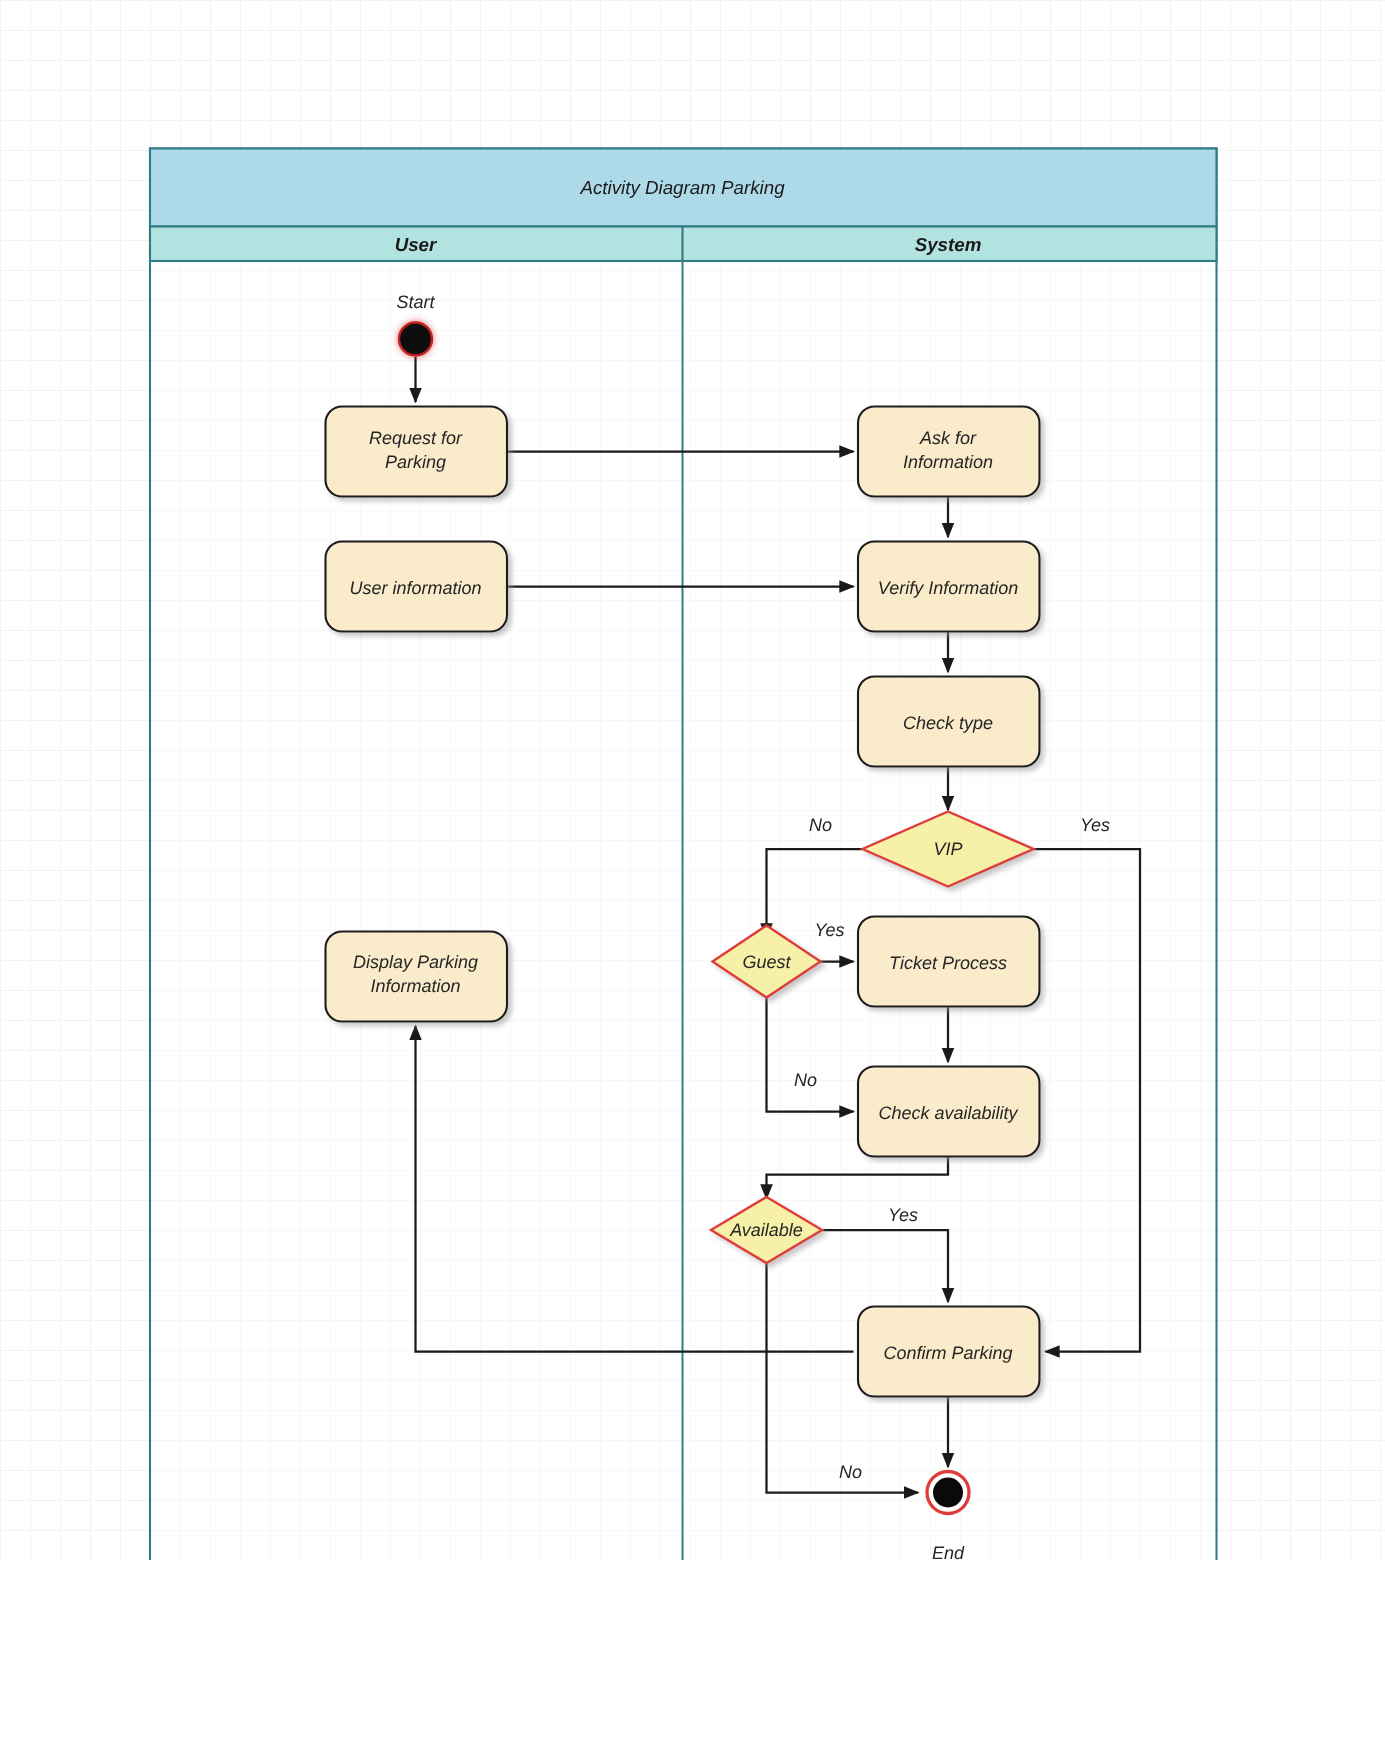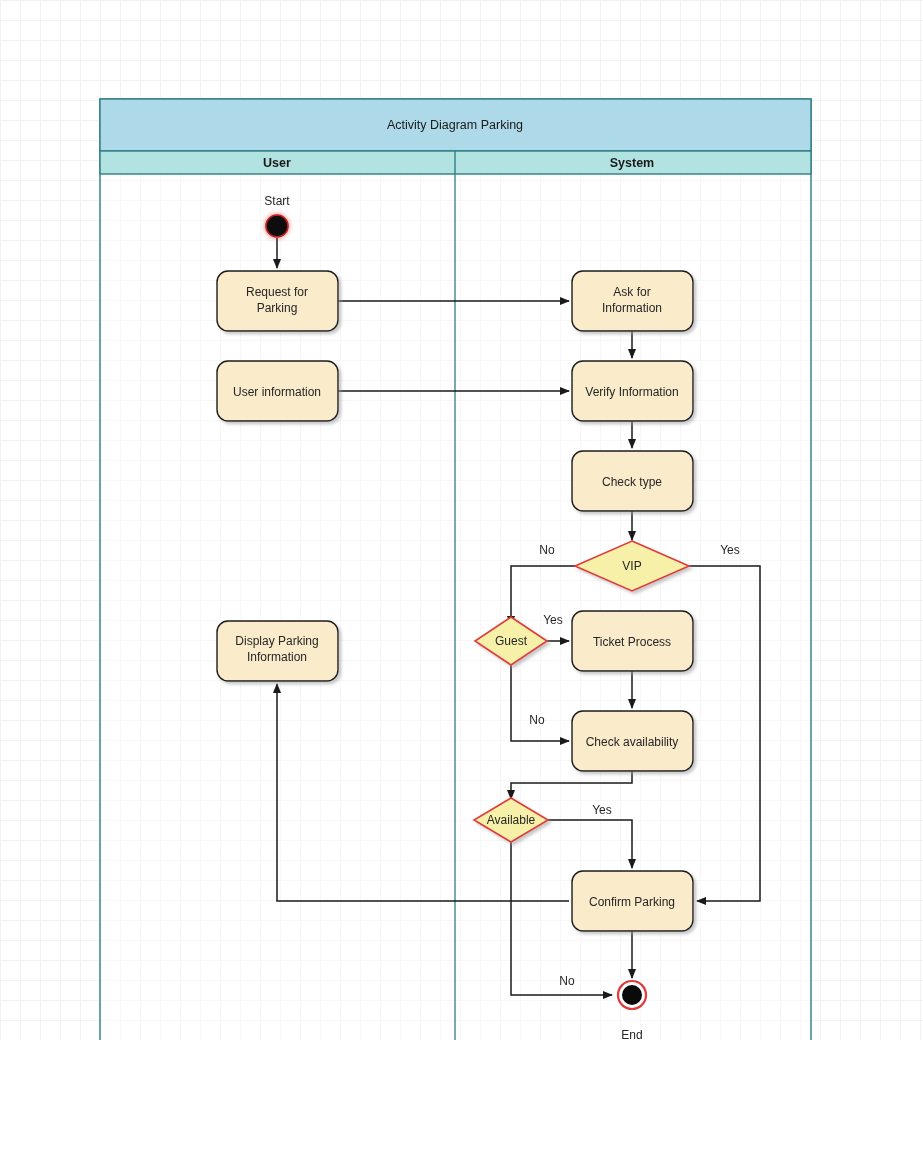--- a/index.html
+++ b/index.html
@@ -15,20 +15,21 @@
     height: 1040px;
     overflow: hidden;
     background-color: #ffffff;
     background-image:
       linear-gradient(to right, #f2f2f2 1px, transparent 1px),
       linear-gradient(to bottom, #f2f2f2 1px, transparent 1px),
       linear-gradient(to right, #dcdcdc 1px, transparent 1px),
       linear-gradient(to bottom, #dcdcdc 1px, transparent 1px);
     background-size: 20px 20px, 20px 20px, 60px 60px, 60px 60px;
     background-position: 0 0, 0 0, 0 0, 0 0;
+    font-style: italic;
   }
   #diagram-svg {
     position: absolute;
     left: 0;
     top: 0;
     width: 923px;
     height: 1172px;
   }
   .pool-title-text {
     font-size: 12.5px;

